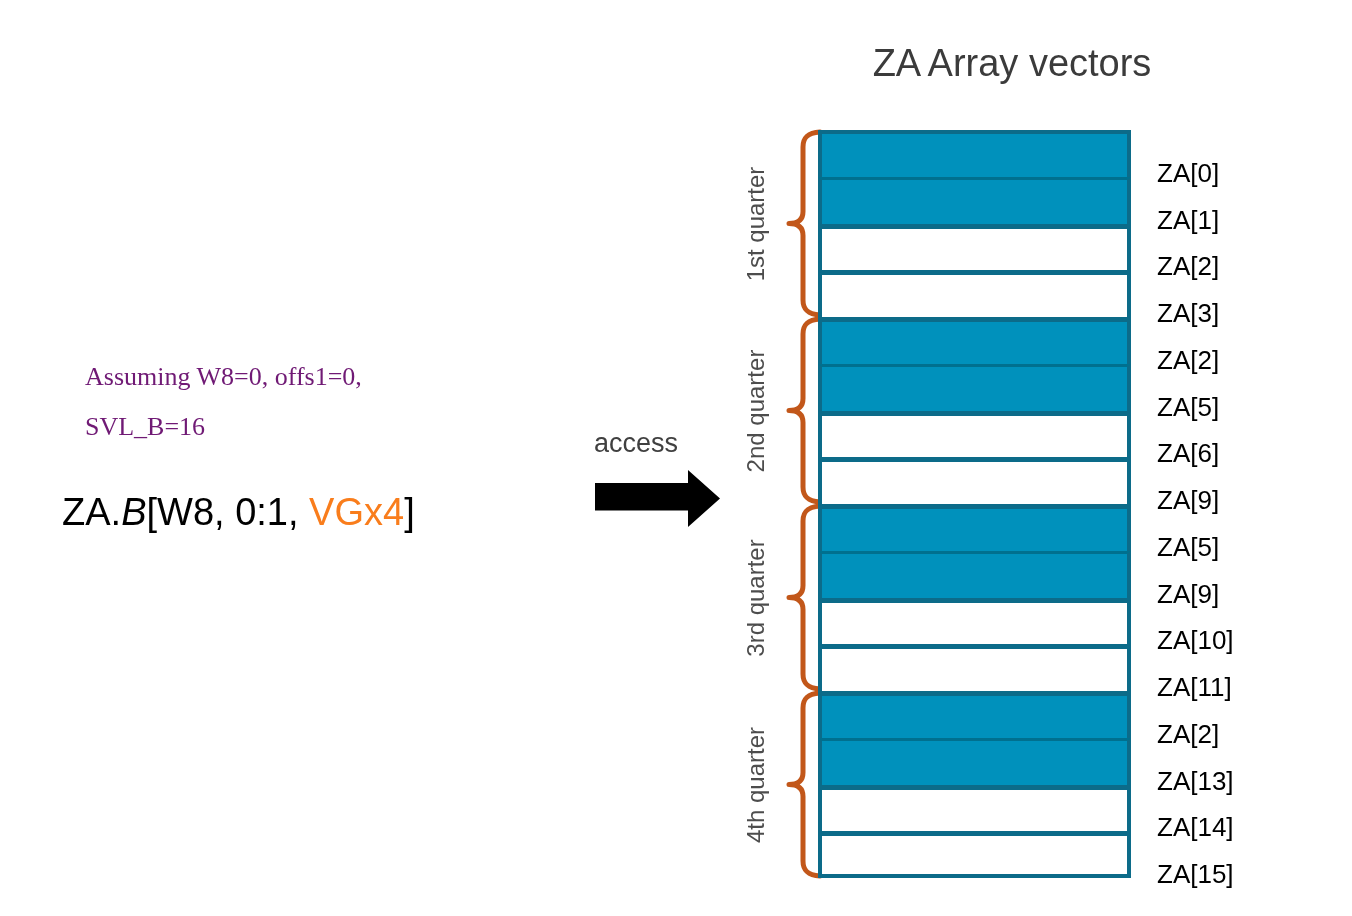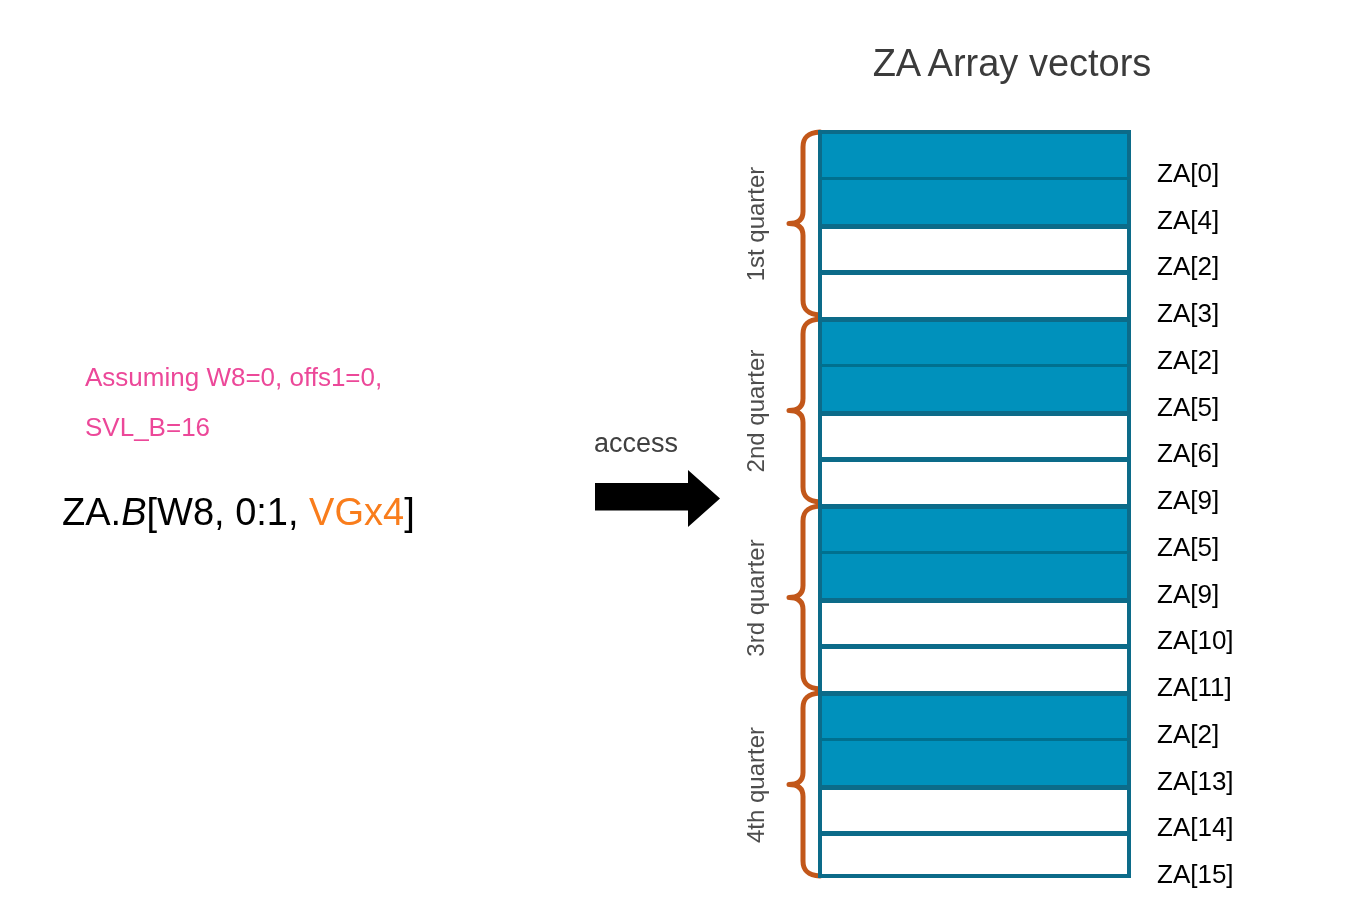--- a/index.html
+++ b/index.html
@@ -28,22 +28,23 @@
     white-space: nowrap;
   }
 
   
   .assumption-block {
     position: absolute;
     left: 85px;
     top: 352px;
     font-size: 26px;
     line-height: 50px;
-    color: #ec4899;
-    white-space: nowrap;
+    color: #701a75;
+    white-space: nowrap;
+    font-family: Liberation Serif, serif;
   }
   .expression-line {
     position: absolute;
     left: 62px;
     top: 452px;
     font-size: 38px;
     color: #000000;
     white-space: nowrap;
     margin-top: 39px;
   }
@@ -171,21 +172,21 @@
       </div>
     </div>
 
   <div class="array-box" id="array-box">
       <div class="array-row">
         <div class="array-cell filled"></div>
         <div class="row-label">ZA[0]</div>
       </div>
       <div class="array-row pair-divider">
         <div class="array-cell filled"></div>
-        <div class="row-label">ZA[4]</div>
+        <div class="row-label">ZA[1]</div>
       </div>
       <div class="array-row">
         <div class="array-cell"></div>
         <div class="row-label">ZA[2]</div>
       </div>
       <div class="array-row">
         <div class="array-cell"></div>
         <div class="row-label">ZA[3]</div>
       </div>
       <div class="array-row">

